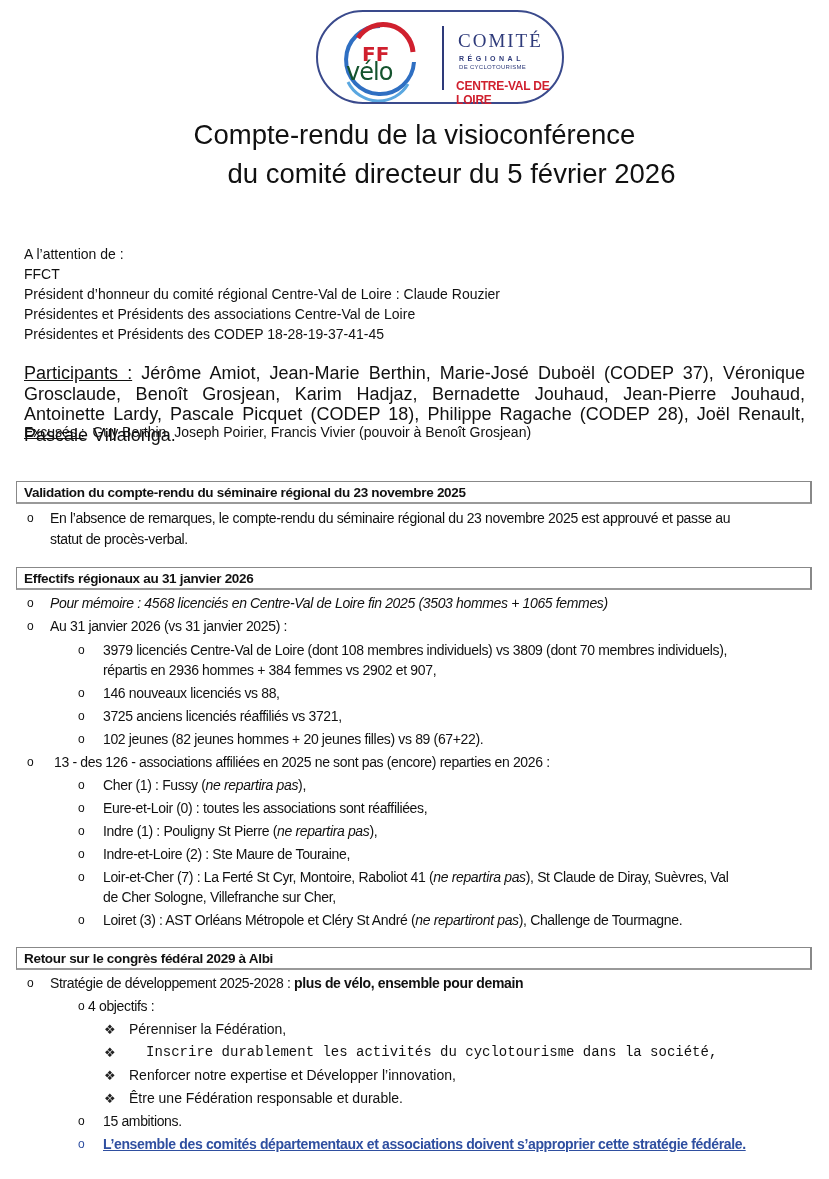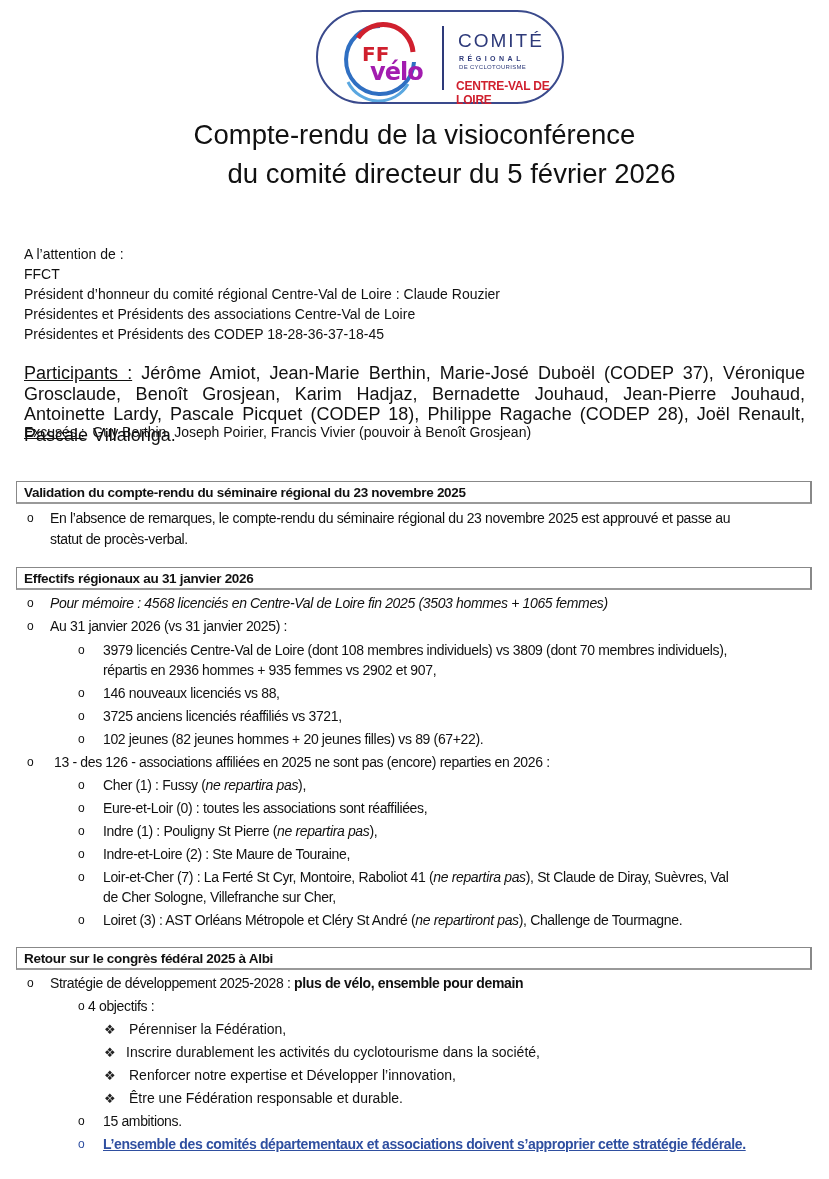--- a/index.html
+++ b/index.html
@@ -7,21 +7,21 @@
     width: 829px; height: 1179px; position: relative; overflow: hidden;
     font-family: "Liberation Sans", sans-serif; color: #111;
   }
   .logo {
     position: absolute; left: 316px; top: 10px; width: 248px; height: 94px;
     border: 2px solid #3a4a8c; border-radius: 47px; box-sizing: border-box;
     background: #fff;
   }
   .logo svg { position: absolute; left: 0; top: 0; }
   .logo .divider { position: absolute; left: 124px; top: 14px; width: 2px; height: 64px; background: #2e3a7a; }
-  .logo .comite { position: absolute; left: 140px; top: 18px; font-size: 19px; letter-spacing: 2px; color: #2e3a7a; font-family: Liberation Sans, sans-serif; }
+  .logo .comite { position: absolute; left: 140px; top: 18px; font-size: 19px; letter-spacing: 2px; color: #2e3a7a; font-family: Liberation Serif, serif; }
   .logo .regional { position: absolute; left: 141px; top: 43px; font-size: 7px; letter-spacing: 3.5px; color: #2e3a7a; font-weight: bold; }
   .logo .cyclo { position: absolute; left: 141px; top: 52px; font-size: 6px; letter-spacing: 0.3px; color: #2e3a7a; }
   .logo .cvl { position: absolute; left: 138px; top: 67px; font-size: 12px; color: #d0202e; font-weight: bold; letter-spacing: -0.2px; }
 
   .title {
     position: absolute; left: 0; width: 829px; text-align: center;
     font-size: 27.5px; line-height: 38px; color: #111;
   }
   .t1 { top: 116px; }
   .t2 { top: 155px; padding-left: 37px; }
@@ -50,36 +50,36 @@
 </head>
 <body>
 
 <div class="logo">
   <svg width="124" height="90" viewBox="0 0 124 90">
     <path d="M62 14 A34 34 0 1 0 96 50" fill="none" stroke="#2f6fc2" stroke-width="4"></path>
     <path d="M40 26 A30 30 0 0 1 95 40" fill="none" stroke="#d0202e" stroke-width="5"></path>
     <path d="M30 70 A34 34 0 0 0 90 72" fill="none" stroke="#5aa7e0" stroke-width="3"></path>
   </svg>
   <span style="position:absolute;left:44px;top:30px;font-size:20px;font-weight:bold;color:#d0202e;font-family:'DejaVu Sans',sans-serif;">FF</span>
-  <span style="position:absolute;left:28px;top:46px;font-size:24px;font-weight:bold;color:#a21caf;font-family:'DejaVu Sans',sans-serif;letter-spacing:-1px;margin-left:24px;">vélo</span>
+  <span style="position:absolute;left:28px;top:46px;font-size:24px;font-weight:normal;color:#14532d;font-family:'DejaVu Sans',sans-serif;letter-spacing:-1px;">vélo</span>
   <div class="divider"></div>
   <span class="comite">COMITÉ</span>
   <span class="regional">RÉGIONAL</span>
   <span class="cyclo">DE CYCLOTOURISME</span>
   <span class="cvl">CENTRE-VAL DE LOIRE</span>
 </div>
 
 <div class="title t1">Compte-rendu de la visioconférence</div>
 <div class="title t2">du comité directeur du 5 février 2026</div>
 
 <div class="txt" style="left:24px;top:244px;">A l’attention de :</div>
 <div class="txt" style="left:24px;top:264px;">FFCT</div>
 <div class="txt" style="left:24px;top:284px;">Président d’honneur du comité régional Centre-Val de Loire : Claude Rouzier</div>
 <div class="txt" style="left:24px;top:304px;">Présidentes et Présidents des associations Centre-Val de Loire</div>
-<div class="txt" style="left:24px;top:324px;">Présidentes et Présidents des CODEP 18-28-36-37-18-45</div>
+<div class="txt" style="left:24px;top:324px;">Présidentes et Présidents des CODEP 18-28-19-37-41-45</div>
 
 <div class="para" style="top:363px;">
   <span class="u">Participants :</span>
   <span>Jérôme Amiot, Jean-Marie Berthin, Marie-José Duboël (CODEP 37), Véronique Grosclaude, Benoît Grosjean, Karim Hadjaz, Bernadette Jouhaud, Jean-Pierre Jouhaud, Antoinette Lardy, Pascale Picquet (CODEP 18), Philippe Ragache (CODEP 28), Joël Renault, Pascale Villalonga.</span>
 </div>
 <div class="txt" style="left:24px;top:422px;">
   <span class="u">Excusés :</span>&nbsp;
   <span>Guy Berthin, Joseph Poirier, Francis Vivier (pouvoir à Benoît Grosjean)</span>
 </div>
 
@@ -89,21 +89,21 @@
 <div class="li" style="left:50px;top:529px;text-align:center;">statut de procès-verbal.</div>
 
 <div class="section-box" style="top:567px;">Effectifs régionaux au 31 janvier 2026</div>
 <span class="bullet" style="left:27px;top:593px;">o</span>
 <div class="li ital" style="left:50px;top:593px;">Pour mémoire : 4568 licenciés en Centre-Val de Loire fin 2025 (3503 hommes + 1065 femmes)</div>
 <span class="bullet" style="left:27px;top:616px;">o</span>
 <div class="li" style="left:50px;top:616px;">Au 31 janvier 2026 (vs 31 janvier 2025) :</div>
 
 <span class="bullet" style="left:78px;top:640px;">o</span>
 <div class="li" style="left:103px;top:640px;">3979 licenciés Centre-Val de Loire (dont 108 membres individuels) vs 3809 (dont 70 membres individuels),</div>
-<div class="li" style="left:103px;top:660px;">répartis en 2936 hommes + 935 femmes vs 2902 et 907,</div>
+<div class="li" style="left:103px;top:660px;">répartis en 2936 hommes + 384 femmes vs 2902 et 907,</div>
 <span class="bullet" style="left:78px;top:683px;">o</span>
 <div class="li" style="left:103px;top:683px;">146 nouveaux licenciés vs 88,</div>
 <span class="bullet" style="left:78px;top:706px;">o</span>
 <div class="li" style="left:103px;top:706px;">3725 anciens licenciés réaffiliés vs 3721,</div>
 <span class="bullet" style="left:78px;top:729px;">o</span>
 <div class="li" style="left:103px;top:729px;">102 jeunes (82 jeunes hommes + 20 jeunes filles) vs 89 (67+22).</div>
 
 <span class="bullet" style="left:27px;top:752px;">o</span>
 <div class="li" style="left:54px;top:752px;">13 - des 126 - associations affiliées en 2025 ne sont pas (encore) reparties en 2026 :</div>
 
@@ -114,30 +114,30 @@
 <span class="bullet" style="left:78px;top:821px;">o</span>
 <div class="li" style="left:103px;top:821px;"><span>Indre (1) : Pouligny St Pierre (</span><span class="ital">ne repartira pas</span><span>),</span></div>
 <span class="bullet" style="left:78px;top:844px;">o</span>
 <div class="li" style="left:103px;top:844px;"><span>Indre-et-Loire (2) : Ste Maure de Touraine,</span></div>
 <span class="bullet" style="left:78px;top:867px;">o</span>
 <div class="li" style="left:103px;top:867px;"><span>Loir-et-Cher (7) : La Ferté St Cyr, Montoire, Raboliot 41 (</span><span class="ital">ne repartira pas</span><span>), St Claude de Diray, Suèvres, Val</span></div>
 <div class="li" style="left:103px;top:887px;">de Cher Sologne, Villefranche sur Cher,</div>
 <span class="bullet" style="left:78px;top:910px;">o</span>
 <div class="li" style="left:103px;top:910px;"><span>Loiret (3) : AST Orléans Métropole et Cléry St André (</span><span class="ital">ne repartiront pas</span><span>), Challenge de Tourmagne.</span></div>
 
-<div class="section-box" style="top:947px;">Retour sur le congrès fédéral 2025 à Albi</div>
+<div class="section-box" style="top:947px;">Retour sur le congrès fédéral 2029 à Albi</div>
 <span class="bullet" style="left:27px;top:973px;">o</span>
 <div class="li" style="left:50px;top:973px;"><span>Stratégie de développement 2025-2028 : </span><span class="bold">plus de vélo, ensemble pour demain</span></div>
 <span class="bullet" style="left:78px;top:996px;">o</span>
 <div class="li" style="left:88px;top:996px;">4 objectifs :</div>
 
 <span class="diamond" style="left:104px;top:1019px;">❖</span>
 <div class="txt" style="left:129px;top:1019px;line-height:21px;">Pérenniser la Fédération,</div>
 <span class="diamond" style="left:104px;top:1042px;">❖</span>
-<div class="txt" style="left:126px;top:1042px;line-height:21px;">Inscrire durablement les activités du cyclotourisme dans la société,</div>
+<div class="txt" style="left:146px;top:1042px;line-height:21px;font-family:Liberation Mono, monospace;">Inscrire durablement les activités du cyclotourisme dans la société,</div>
 <span class="diamond" style="left:104px;top:1065px;">❖</span>
 <div class="txt" style="left:129px;top:1065px;line-height:21px;">Renforcer notre expertise et Développer l’innovation,</div>
 <span class="diamond" style="left:104px;top:1088px;">❖</span>
 <div class="txt" style="left:129px;top:1088px;line-height:21px;">Être une Fédération responsable et durable.</div>
 
 <span class="bullet" style="left:78px;top:1111px;">o</span>
 <div class="li" style="left:103px;top:1111px;">15 ambitions.</div>
 <span class="bullet" style="left:78px;top:1134px;color:#2f4fa0;">o</span>
 <div class="li link" style="left:103px;top:1134px;">L’ensemble des comités départementaux et associations doivent s’approprier cette stratégie fédérale.</div>
 

